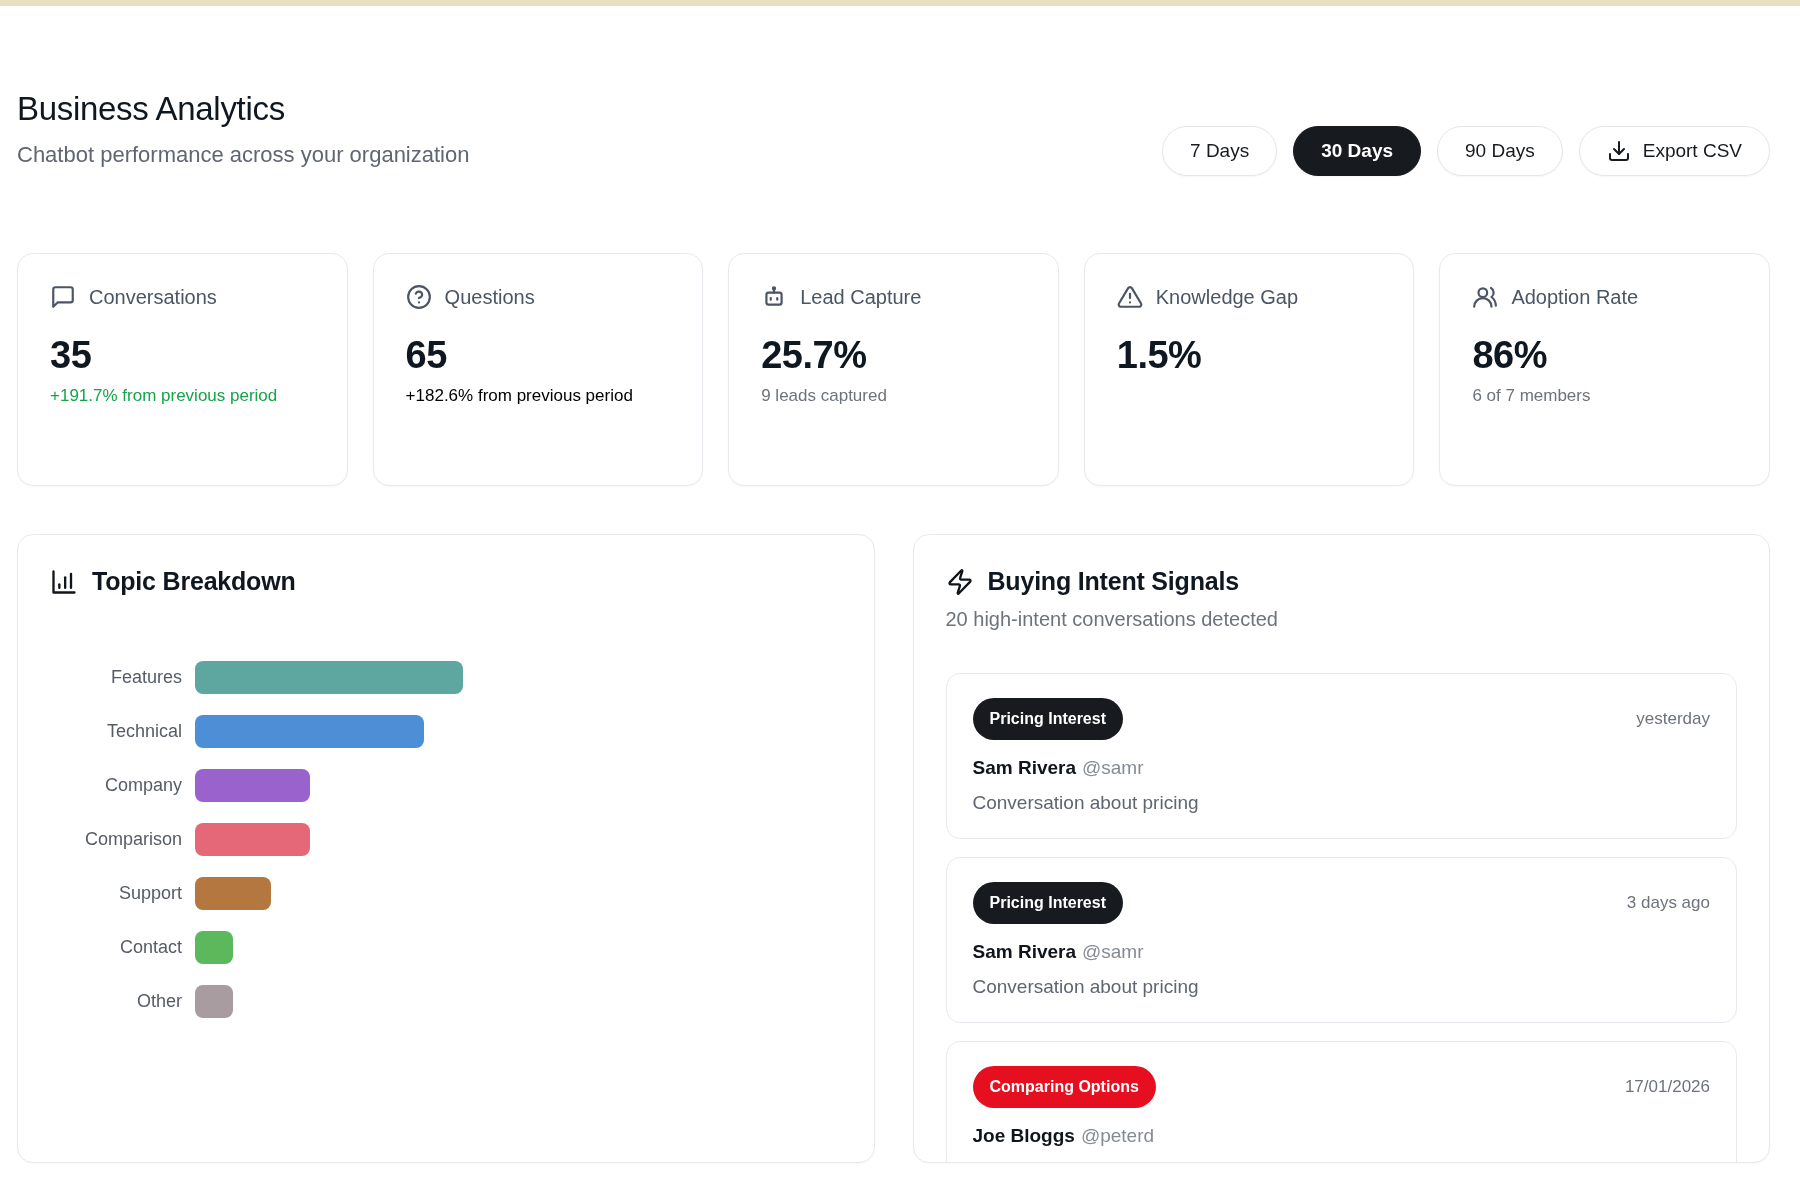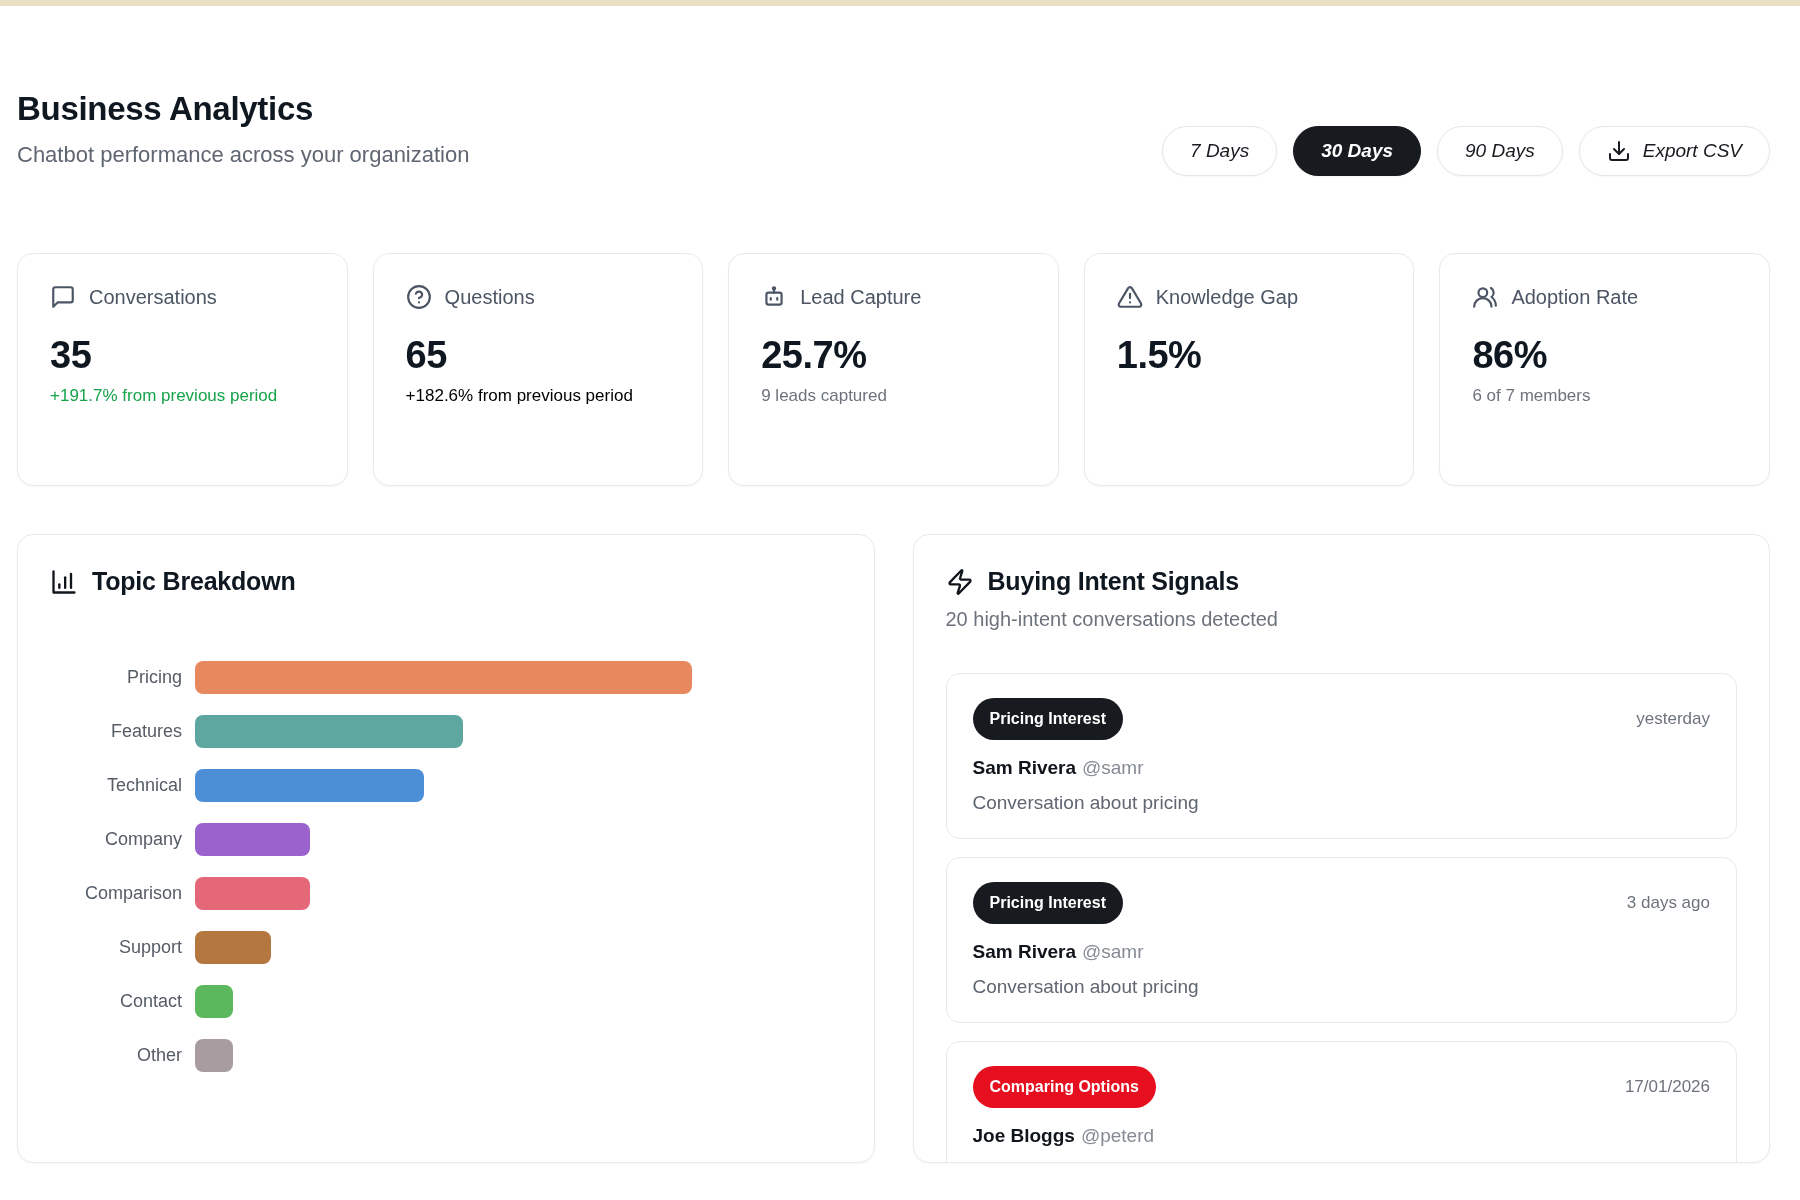--- a/index.html
+++ b/index.html
@@ -2,26 +2,26 @@
 <html><head>
 <meta charset="utf-8">
 <style>
   * { margin:0; padding:0; box-sizing:border-box; }
   html,body { width:1800px; height:1200px; background:#ffffff; font-family:"Liberation Sans", sans-serif; color:#10151c; overflow:hidden; }
   .top-strip { width:100%; height:6px; background:#e9dfc3; }
   .page { padding:0 30px 0 17px; }
 
   
   .header { margin-top:84px; display:flex; justify-content:space-between; align-items:flex-start; }
-  .page-title { font-size:33px; font-weight:700; letter-spacing:-.3px; color:#0f1720; }
+  .page-title { font-size:33px; font-weight:400; letter-spacing:-.3px; color:#0f1720; }
   .page-subtitle { margin-top:14px; font-size:22px; color:#5f6672; }
   .actions { margin-top:36px; display:flex; gap:16px; align-items:center; }
   .pill-btn { display:inline-flex; align-items:center; gap:12px; height:50px; padding:0 27px; border-radius:999px;
     border:1px solid #e4e6ea; background:#fff; font-size:19px; font-weight:500; color:#171a1f; cursor:pointer;
-    font-family:"Liberation Sans", sans-serif; box-shadow:0 1px 2px rgba(16,21,28,.04);font-style:italic; }
+    font-family:"Liberation Sans", sans-serif; box-shadow:0 1px 2px rgba(16,21,28,.04); }
   .pill-btn.active { background:#171a1f; border-color:#171a1f; color:#ffffff; font-weight:600; }
   .pill-btn svg { flex:0 0 auto; }
 
   
   .stats-row { display:flex; gap:25px; margin-top:77px; }
   .stat-card { flex:1 1 0; height:233px; border:1px solid #e7e9ee; border-radius:16px; background:#fff; padding:30px 32px;
     box-shadow:0 1px 2px rgba(16,21,28,.03); }
   .stat-label { display:flex; align-items:center; gap:13px; font-size:20px; color:#4b5563; }
   .stat-label svg { stroke:#4b5563; }
   .stat-value { margin-top:24px; font-size:38px; font-weight:700; color:#0f1720; letter-spacing:-.5px; }
@@ -173,26 +173,20 @@
               <path d="M8 17v-3"></path>
               <path d="M13 17V8"></path>
               <path d="M18 17V5"></path>
           </svg>
         </span>
         <span>Topic Breakdown</span>
       </div>
 
       <div class="chart">
         <div class="chart-row">
-          <div class="chart-label">Pricing</div>
-          <div class="chart-track">
-              <div class="chart-bar" style="width: 76.9%; background: rgb(232, 136, 95);"></div>
-            </div>
-        </div>
-        <div class="chart-row">
           <div class="chart-label">Features</div>
           <div class="chart-track">
               <div class="chart-bar" style="width: 41.4077%; background: rgb(93, 167, 160);"></div>
             </div>
         </div>
         <div class="chart-row">
           <div class="chart-label">Technical</div>
           <div class="chart-track">
               <div class="chart-bar" style="width: 35.4923%; background: rgb(77, 143, 214);"></div>
             </div>

